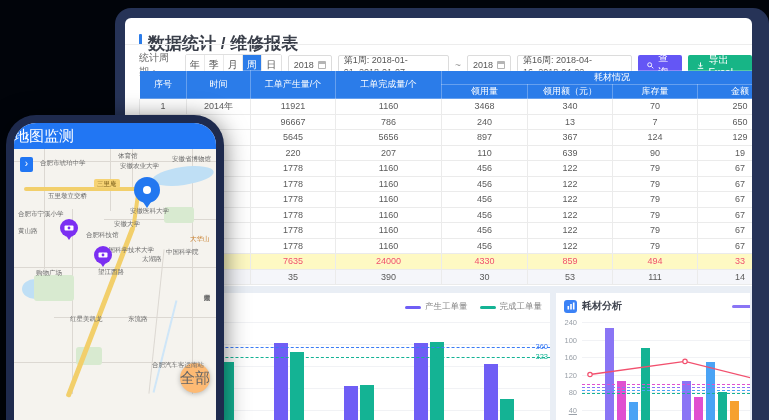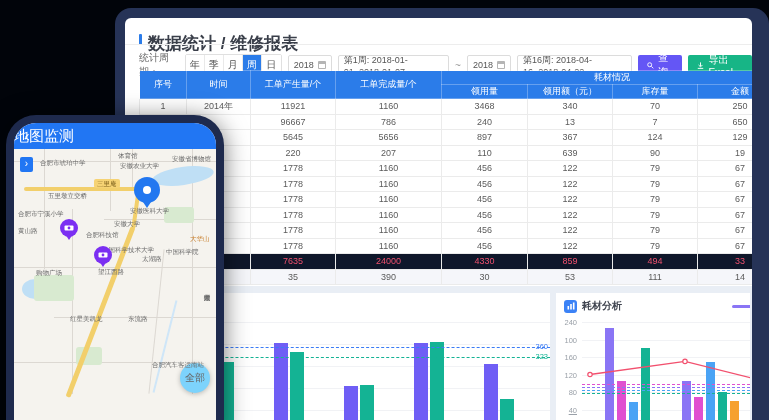--- a/index.html
+++ b/index.html
@@ -33,21 +33,21 @@
          color:#fff; font-size:10px; cursor:pointer; }
   .btn-query { background:#6456f5; }
   .btn-export { background:#17b586; }
 
   
   .table-wrap { position:absolute; top:52px; left:14px; right:0; height:216px; overflow:hidden; }
   table { border-collapse:collapse; table-layout:fixed; width:643px; text-align:center; }
   thead th { background:#2b7ce9; color:#fff; font-weight:normal; font-size:9px;
              border:1px solid rgba(255,255,255,.28); height:14px; padding:0; }
   tbody td { border:1px solid #ebebeb; height:15.5px; font-size:9px; color:#5b5b5b; background:#fff; padding:0; }
-  tr.total td { color:#f0516e; background:#0f172a; }
+  tr.total td { color:#f0516e; background:#fef9c3; }
   tr.avg td   { color:#5b5b5b; background:#f5f6fa; }
 
   
   .charts { position:absolute; top:268px; left:0; width:627px; height:134px; background:#e9eef5; }
   .card { position:absolute; top:7px; height:127px; background:#fff; overflow:hidden; }
   .card1 { left:15px; width:410px; }
   .card2 { left:431px; width:194px; }
   .gridline { position:absolute; left:0; right:0; height:1px; background:#f1f2f5; }
   .refline { position:absolute; left:0; right:0; border-top:1px dashed; }
   .reflabel { position:absolute; right:2px; font-size:7.5px; transform:translateY(-55%); }
@@ -84,22 +84,22 @@
   .park { position:absolute; background:#d8ead0; border-radius:3px; }
   .water { position:absolute; background:#bfdff5; border-radius:50%; }
   .map-label { position:absolute; font-size:6.5px; color:#6b6b6b; white-space:nowrap; }
   .map-label.orange { color:#c77c28; }
   .map-label.vert { writing-mode:vertical-rl; }
   .map-badge { position:absolute; background:#f6d374; color:#7d601c; font-size:6.5px;
                padding:0 3px; border-radius:2px; line-height:9px; }
   .expander { position:absolute; left:6px; top:8px; width:13px; height:15px; background:#2176f3;
               color:#fff; font-size:10px; text-align:center; line-height:14px; border-radius:2px; cursor:pointer; }
   .all-btn { position:absolute; left:166px; top:214px; width:30px; height:30px; border-radius:50%;
-             background:#7dd3fc; box-shadow:0 1px 5px rgba(0,0,0,.25); display:flex; align-items:center;
-             justify-content:center; font-size:10px; color:#666; cursor:pointer; }
+             background:#fdba74; box-shadow:0 1px 5px rgba(0,0,0,.25); display:flex; align-items:center;
+             justify-content:center; font-size:15px; color:#666; cursor:pointer; }
   .pin-cam { position:absolute; width:18px; height:18px; background:#7b2ff2; border-radius:50%;
              display:flex; align-items:center; justify-content:center; cursor:pointer; }
   .pin-cam::after { content:""; position:absolute; top:15px; left:5px; border:4px solid transparent;
                     border-top:6px solid #7b2ff2; }
   .pin-sel { position:absolute; width:26px; height:26px; background:#2277f0; border-radius:50%;
              display:flex; align-items:center; justify-content:center; cursor:pointer; z-index:3; }
   .pin-sel::after { content:""; position:absolute; top:22px; left:7px; border:6px solid transparent;
                     border-top:9px solid #2277f0; }
   .pin-sel .dot { width:8px; height:8px; background:#fff; border-radius:50%; }
 </style>
@@ -322,20 +322,30 @@
             <div class="bar" style="left: 344px; width: 14px; height: 55.99px; background: rgb(111, 94, 245);"></div>
             <div class="bar" style="left: 80px; width: 14px; height: 58.15px; background: rgb(20, 179, 148);"></div>
             <div class="bar" style="left: 150px; width: 14px; height: 67.87px; background: rgb(20, 179, 148);"></div>
             <div class="bar" style="left: 220px; width: 14px; height: 34.93px; background: rgb(20, 179, 148);"></div>
             <div class="bar" style="left: 290px; width: 14px; height: 78.13px; background: rgb(20, 179, 148);"></div>
             <div class="bar" style="left: 360px; width: 14px; height: 21.16px; background: rgb(20, 179, 148);"></div>
             <div class="refline" style="top: 54px; border-color: rgb(59, 124, 245);"></div>
             <div class="reflabel" style="top: 54px; color: rgb(59, 124, 245);">360</div>
             <div class="refline" style="top: 63.99px; border-color: rgb(20, 179, 148);"></div>
             <div class="reflabel" style="top: 63.99px; color: rgb(20, 179, 148);">323</div>
+            <div class="legend">
+              <span class="lg-item">
+                <span class="lg-swatch" style="background: rgb(111, 94, 245);"></span>
+                <span>产生工单量</span>
+              </span>
+              <span class="lg-item">
+                <span class="lg-swatch" style="background: rgb(20, 179, 148);"></span>
+                <span>完成工单量</span>
+              </span>
+            </div>
           </div>
         <div class="card card2" id="card2">
           <div class="c2-title">
             <span class="c2-icon">
               <svg width="8" height="8" viewBox="0 0 8 8">
                 <rect x="0.5" y="4" width="1.6" height="3.5" fill="#fff"></rect>
                 <rect x="3.2" y="2" width="1.6" height="5.5" fill="#fff"></rect>
                 <rect x="5.9" y="0.5" width="1.6" height="7" fill="#fff"></rect>
               </svg>
             </span>

